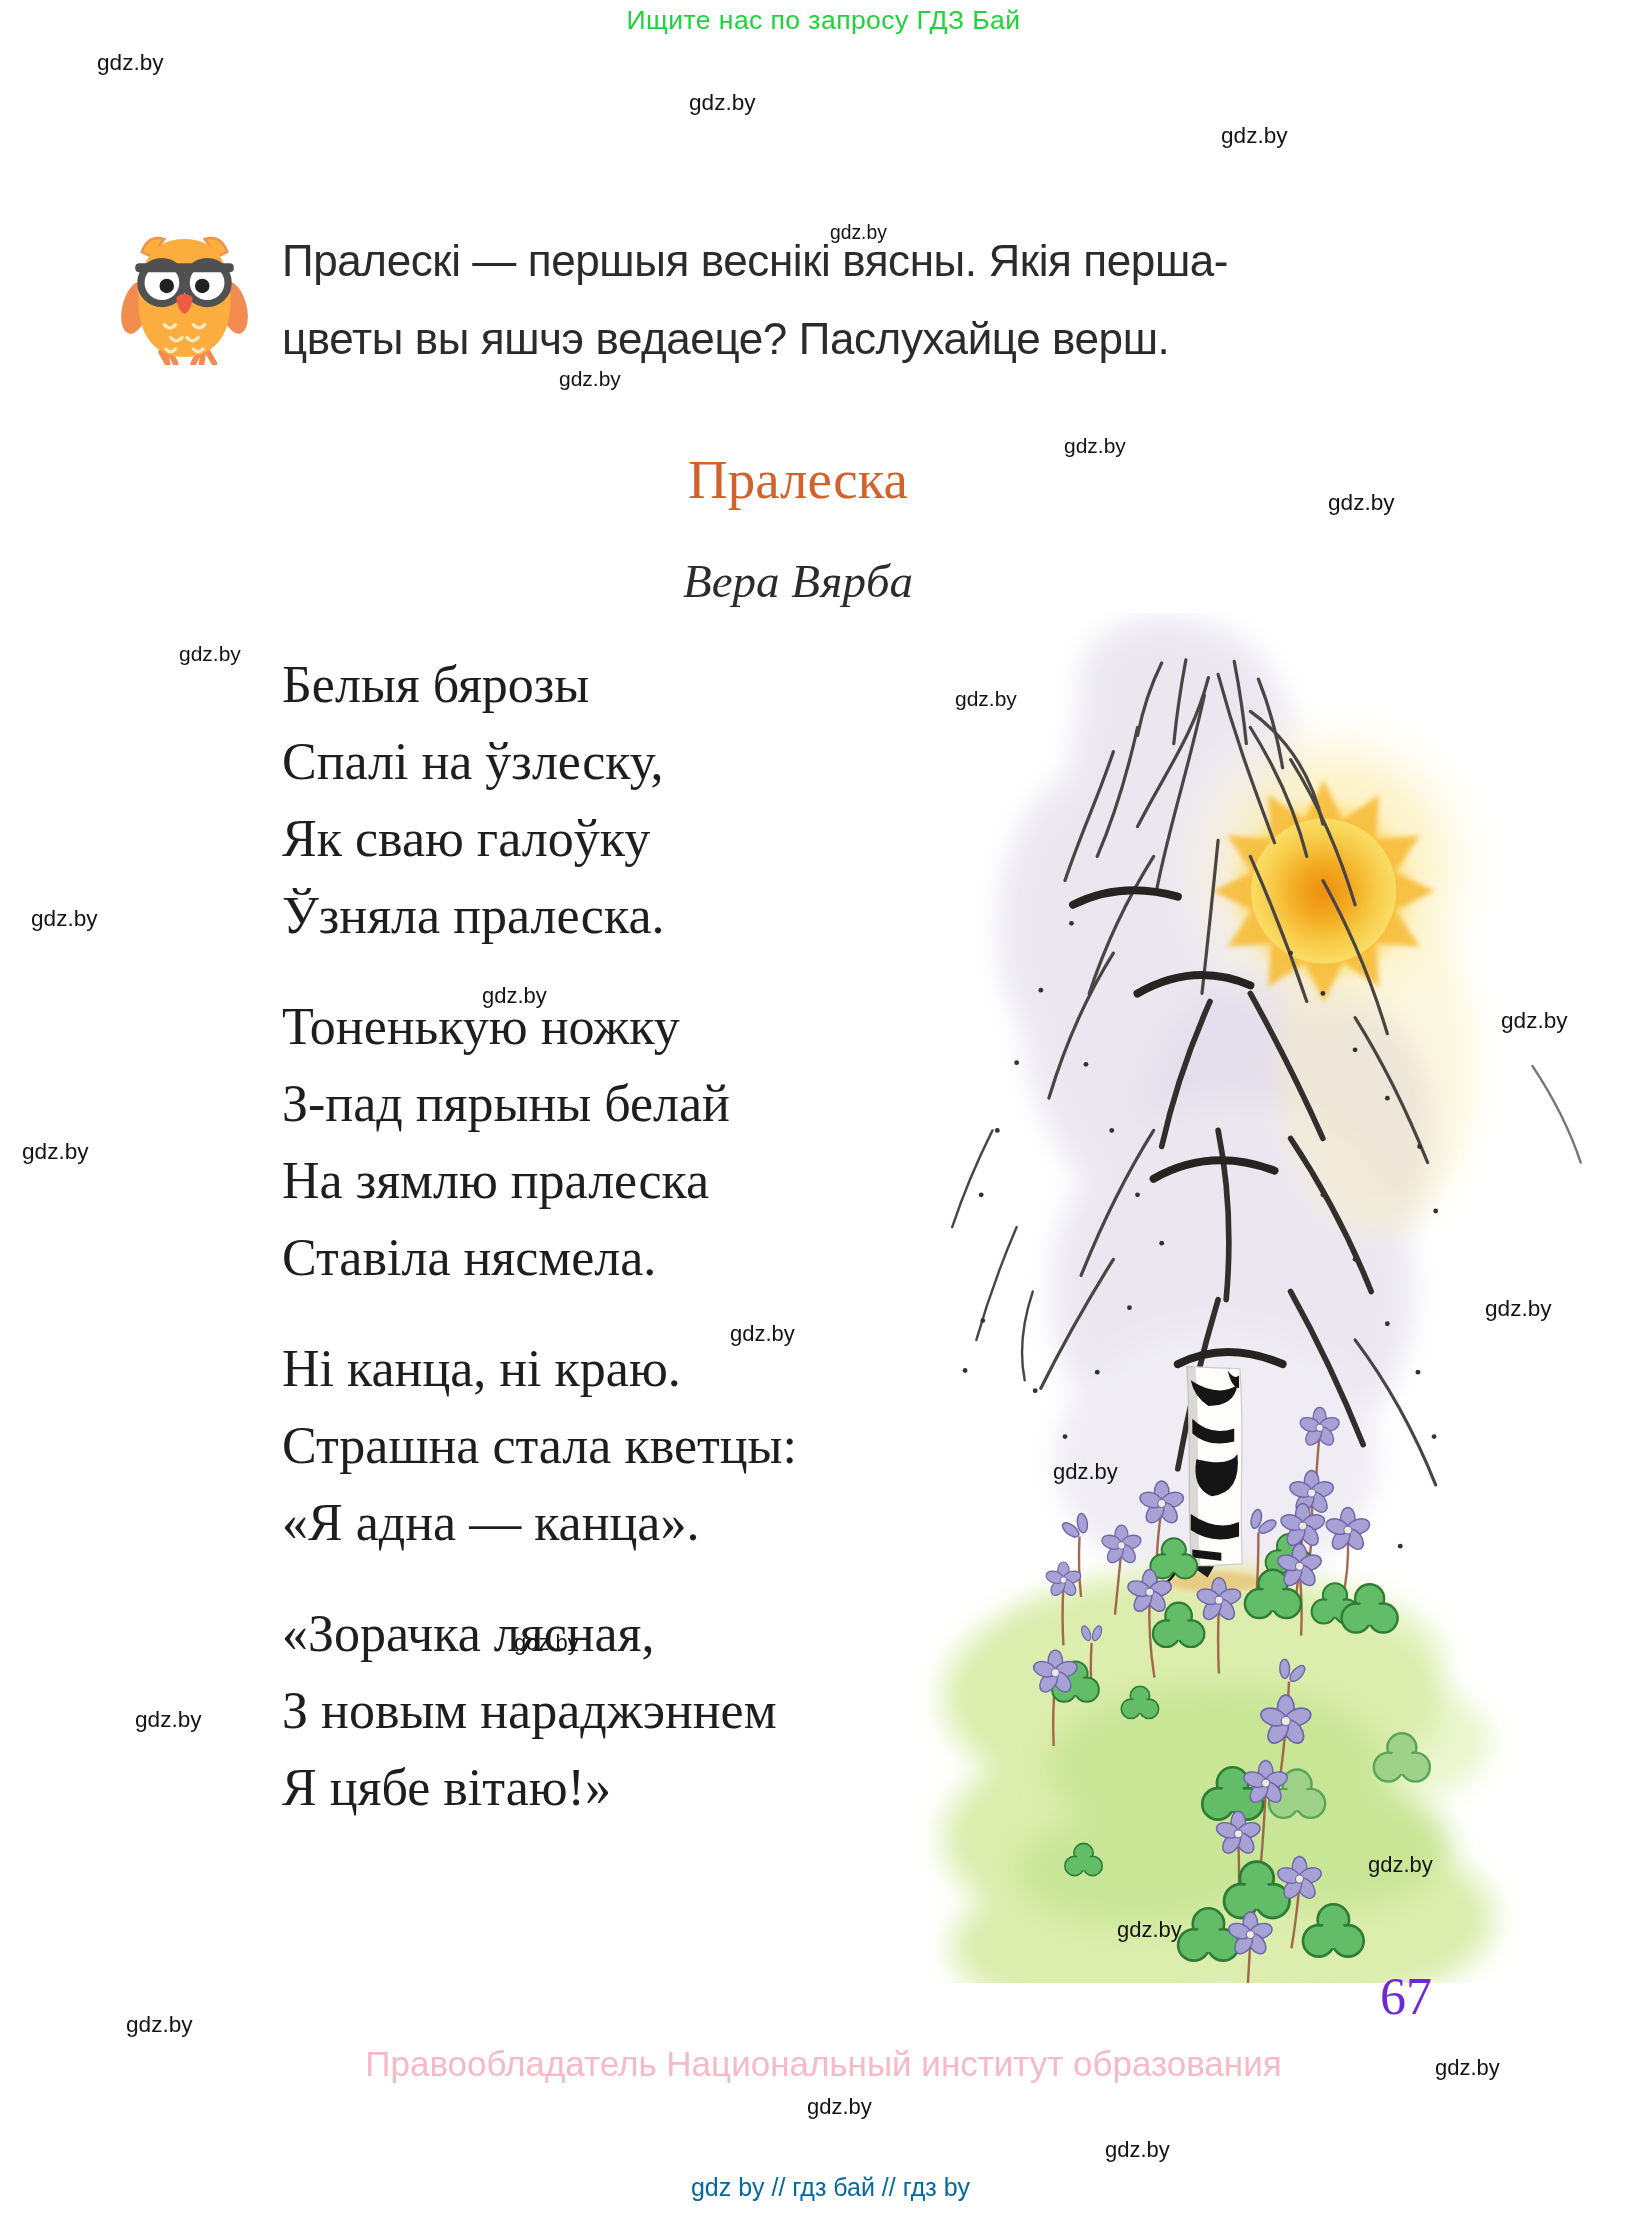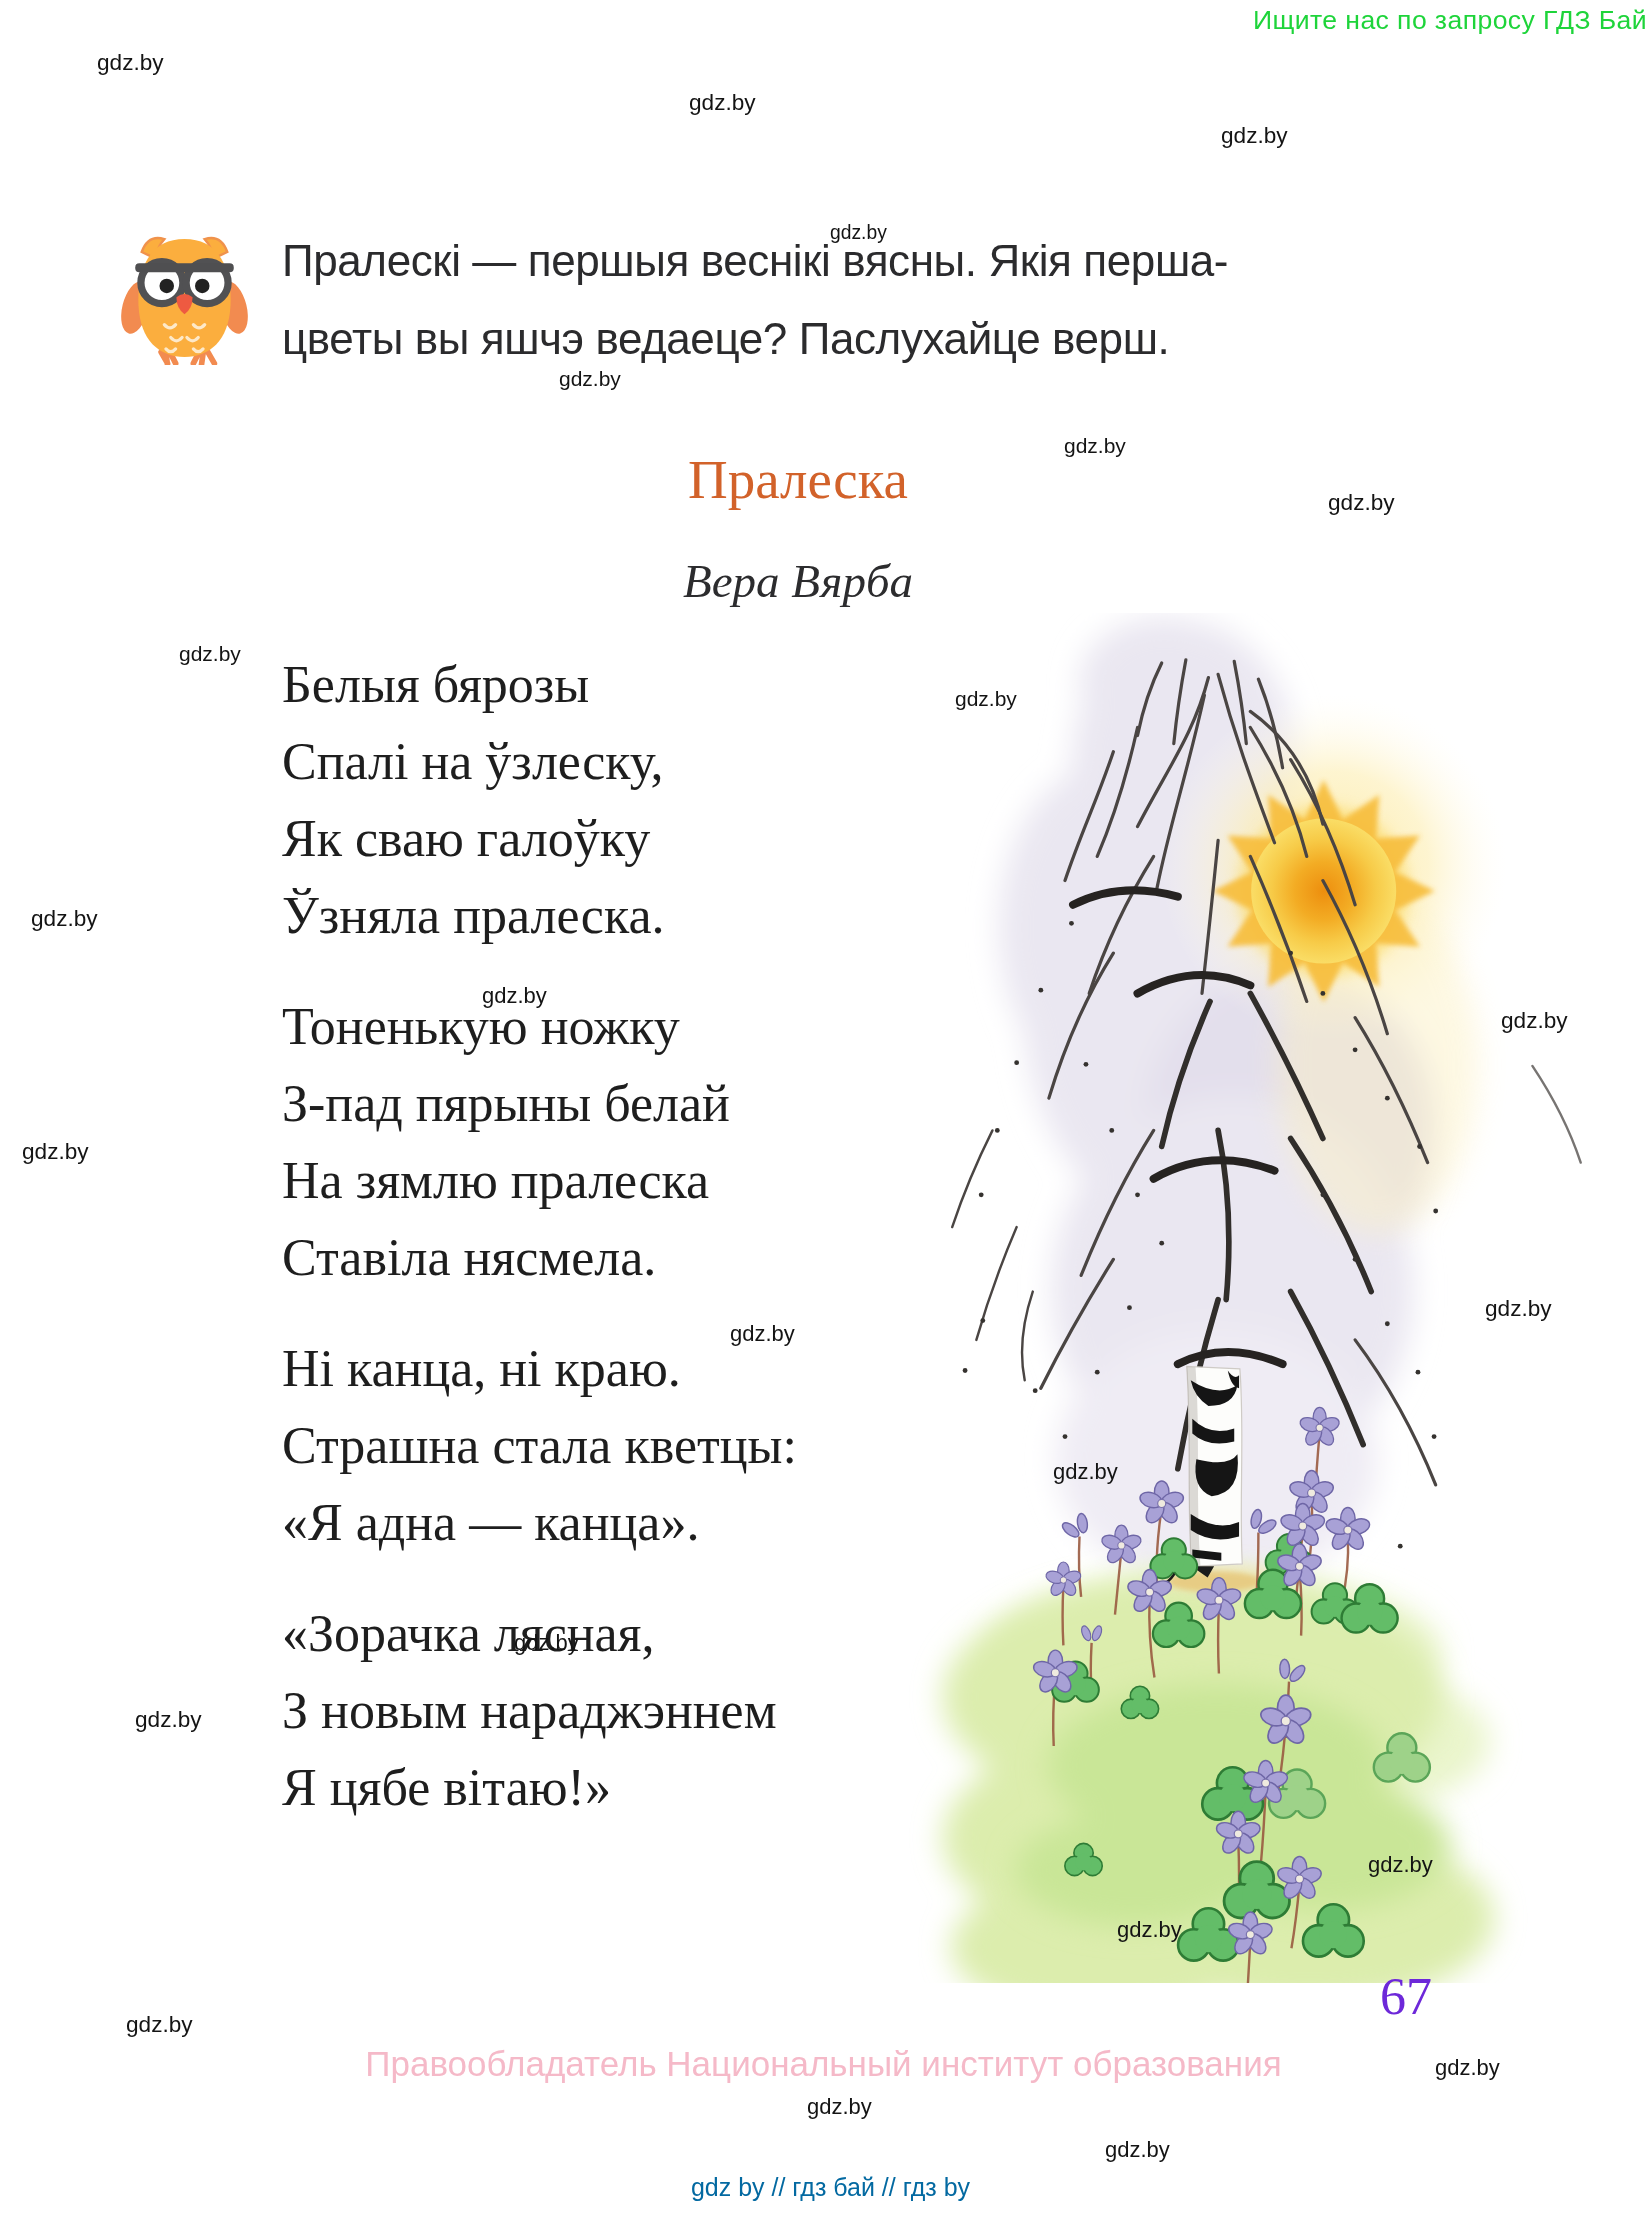--- a/index.html
+++ b/index.html
@@ -6,21 +6,21 @@
   body{
     width:1647px;height:2216px;position:relative;background:#ffffff;
     font-family:"Liberation Sans",sans-serif;overflow:hidden;
   }
   .abs{position:absolute;}
   .wm{
     position:absolute;color:#141414;white-space:nowrap;
     font-family:"Liberation Sans",sans-serif;z-index:30;text-align:right;
   }
   #promo{
-    top:4.8px;left:0;width:100%;text-align:right;
+    top:4.8px;left:0;width:100%;text-align:center;
     font-size:26.6px;letter-spacing:0.4px;z-index:30;
   }
   #owl-box{left:119px;top:231px;width:131px;height:134px;z-index:20;}
   #intro{
     left:282px;top:222px;width:1209px;font-size:44px;line-height:78px;
     color:#2b2b2d;letter-spacing:-0.4px;z-index:20;
   }
   #poem-title{
     left:282px;top:448px;width:1032px;text-align:center;
     font-family:"Liberation Serif",serif;font-weight:400;font-size:55px;z-index:20;

